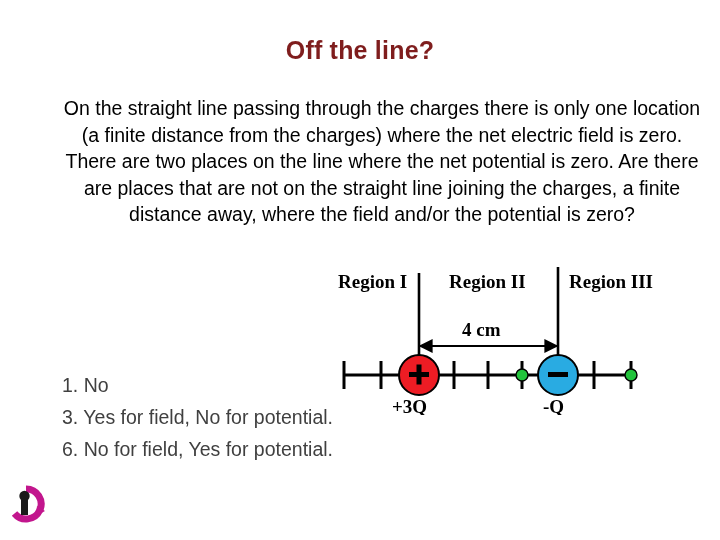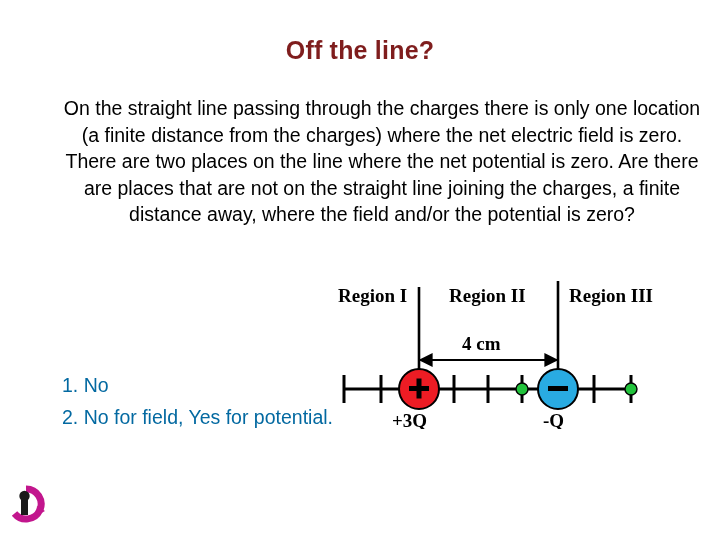--- a/index.html
+++ b/index.html
@@ -45,31 +45,31 @@
 
   
   #answer-options {
     position: absolute;
     left: 62px;
     top: 369px;
     width: 380px;
     font-family: "Liberation Sans", sans-serif;
     font-size: 19.5px;
     line-height: 32px;
-    color: #0369a1;
+    color: #404040;
   }
   #answer-options .option-row {
     white-space: nowrap;
   }
 
   
   #charge-diagram {
     position: absolute;
     left: 330px;
-    top: 279px;
+    top: 265px;
     width: 390px;
     height: 150px;
   }
   #charge-diagram svg {
     display: block;
   }
   .region-label {
     font-family: "Liberation Serif", serif;
     font-weight: bold;
     font-size: 19px;
@@ -99,21 +99,22 @@
 </style>
 </head>
 <body>
 
 <div id="slide-title">Off the line?</div>
 
 <div id="body-paragraph">On the straight line passing through the charges there is only one location (a finite distance from the charges) where the net electric field is zero. There are two places on the line where the net potential is zero. Are there are places that are not on the straight line joining the charges, a finite distance away, where the field and/or the potential is zero?</div>
 
 <div id="answer-options">
   <div class="option-row">1. No</div>
-  <div class="option-row">2. No for field, Yes for potential.</div>
+  <div class="option-row">3. Yes for field, No for potential.</div>
+  <div class="option-row">6. No for field, Yes for potential.</div>
 </div>
 
 <div id="charge-diagram">
   <svg width="390" height="150" viewBox="0 0 390 150" xmlns="http://www.w3.org/2000/svg">
 
     <line x1="89" y1="8" x2="89" y2="112" stroke="#000000" stroke-width="2.6"></line>
     <line x1="228" y1="2" x2="228" y2="112" stroke="#000000" stroke-width="2.6"></line>
 
     <text class="region-label" x="8" y="23">Region I</text>
     <text class="region-label" x="119" y="23">Region II</text>

